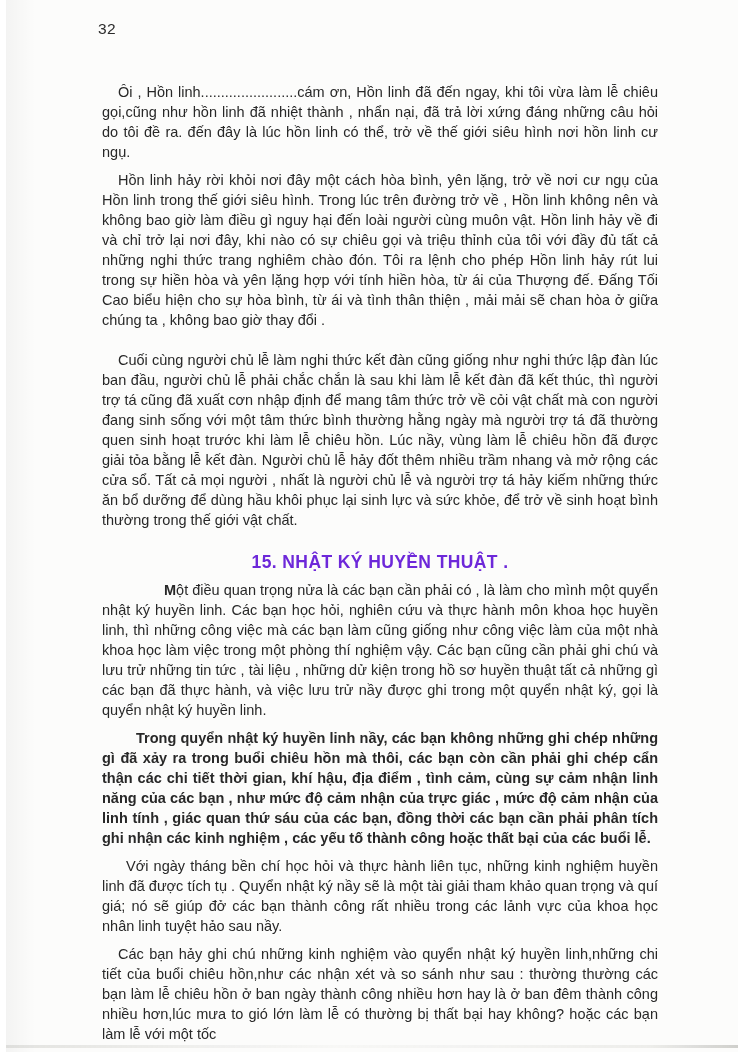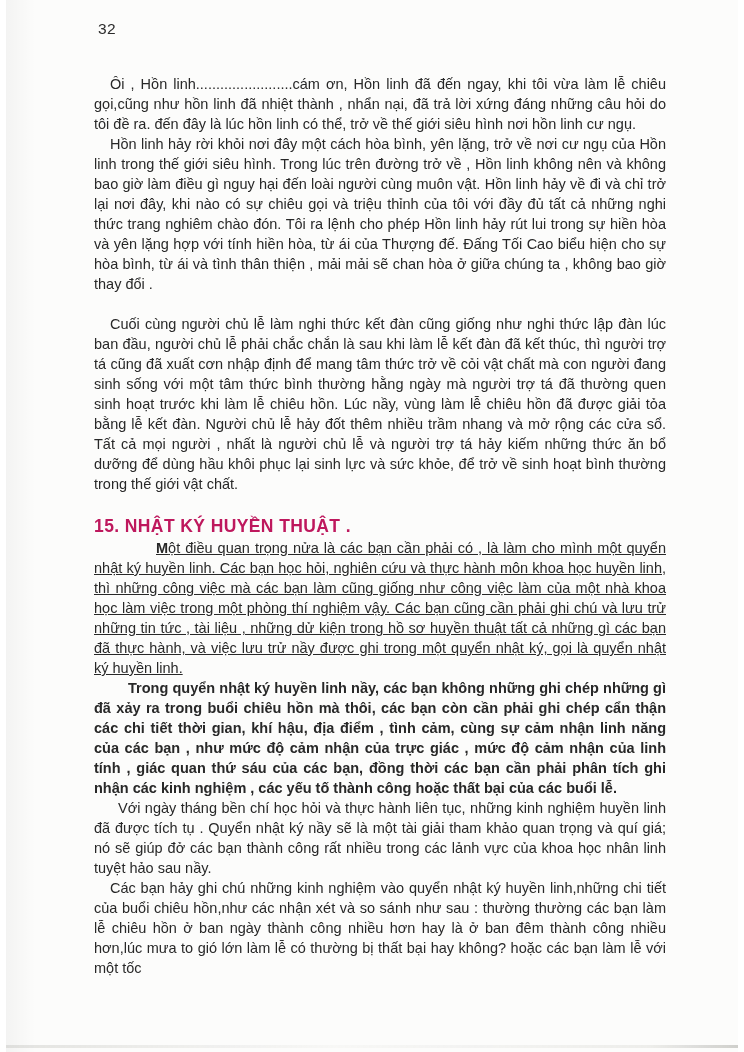--- a/index.html
+++ b/index.html
@@ -37,35 +37,36 @@
     position: absolute;
     top: 74px;
     left: 88px;
     width: 572px;
     font-size: 14.5px;
     line-height: 20px;
     text-align: justify;
     color: #282828;
   }
   .content p {
-    margin: 0;
+    margin: 8px;
     padding: 0;
   }
   .indent-sm { text-indent: 16px; }
   .indent-md { text-indent: 24px; }
   .indent-lg { text-indent: 34px; font-weight: bold; }
-  .indent-xl { text-indent: 62px; text-decoration: underline; }
+  .indent-xl { text-indent: 62px; }
   .gap-top   { margin-top: 20px !important; }
   .lead-char { font-weight: bold; }
   .section-heading {
     margin: 22px 0 2px 0;
+    text-align: center;
     font-size: 17.5px;
     font-weight: bold;
     letter-spacing: 0.4px;
-    color: #be185d;
+    color: #6d28d9;
     text-indent: 0;
   }
   
   .bottom-edge {
     position: absolute;
     left: 0;
     right: 0;
     bottom: 4px;
     height: 3px;
     background: linear-gradient(to right,

